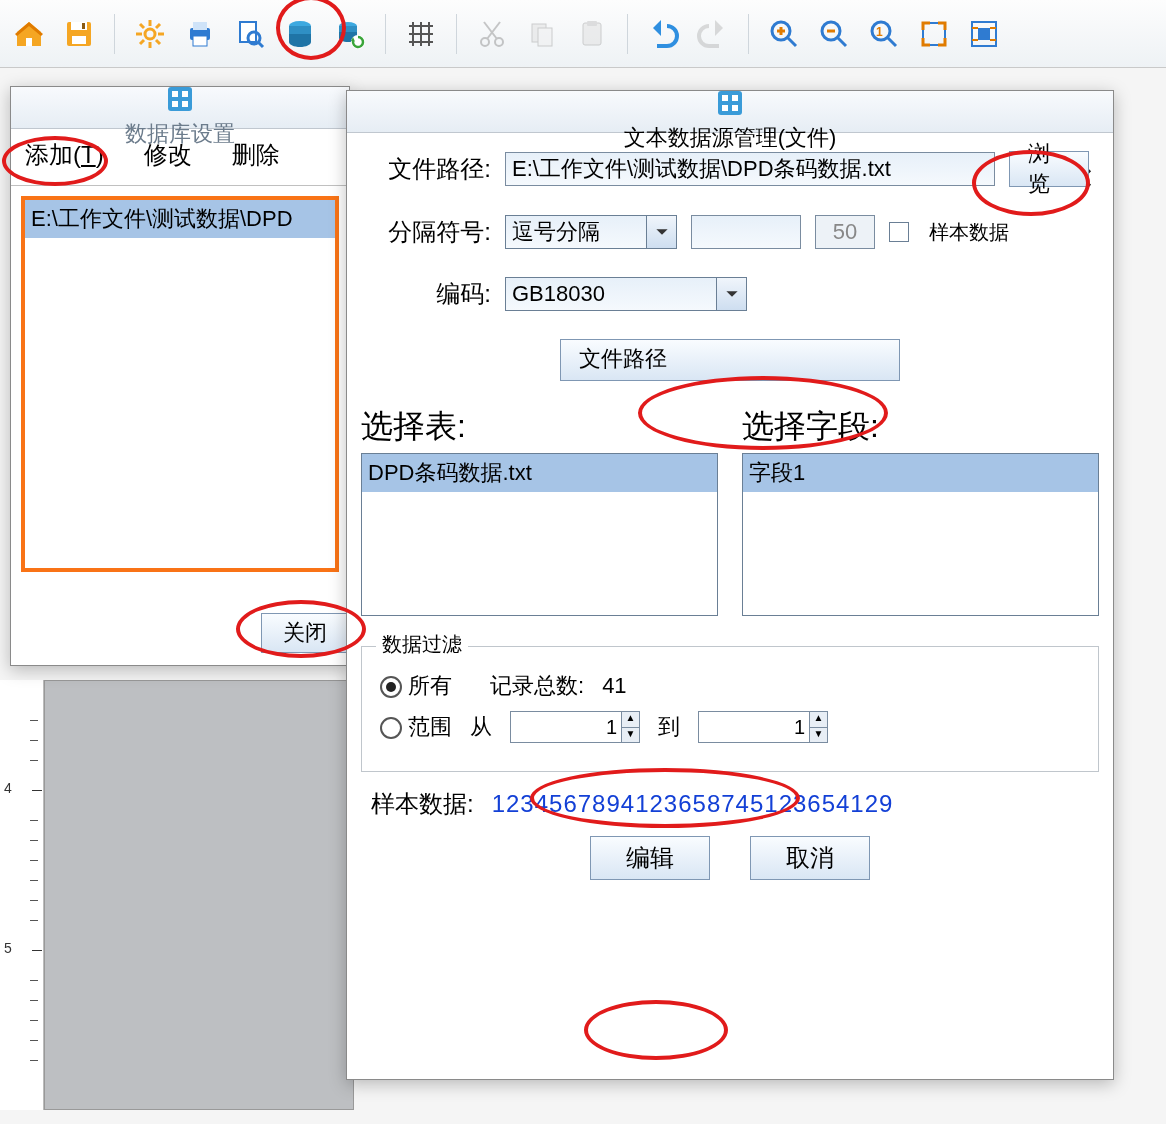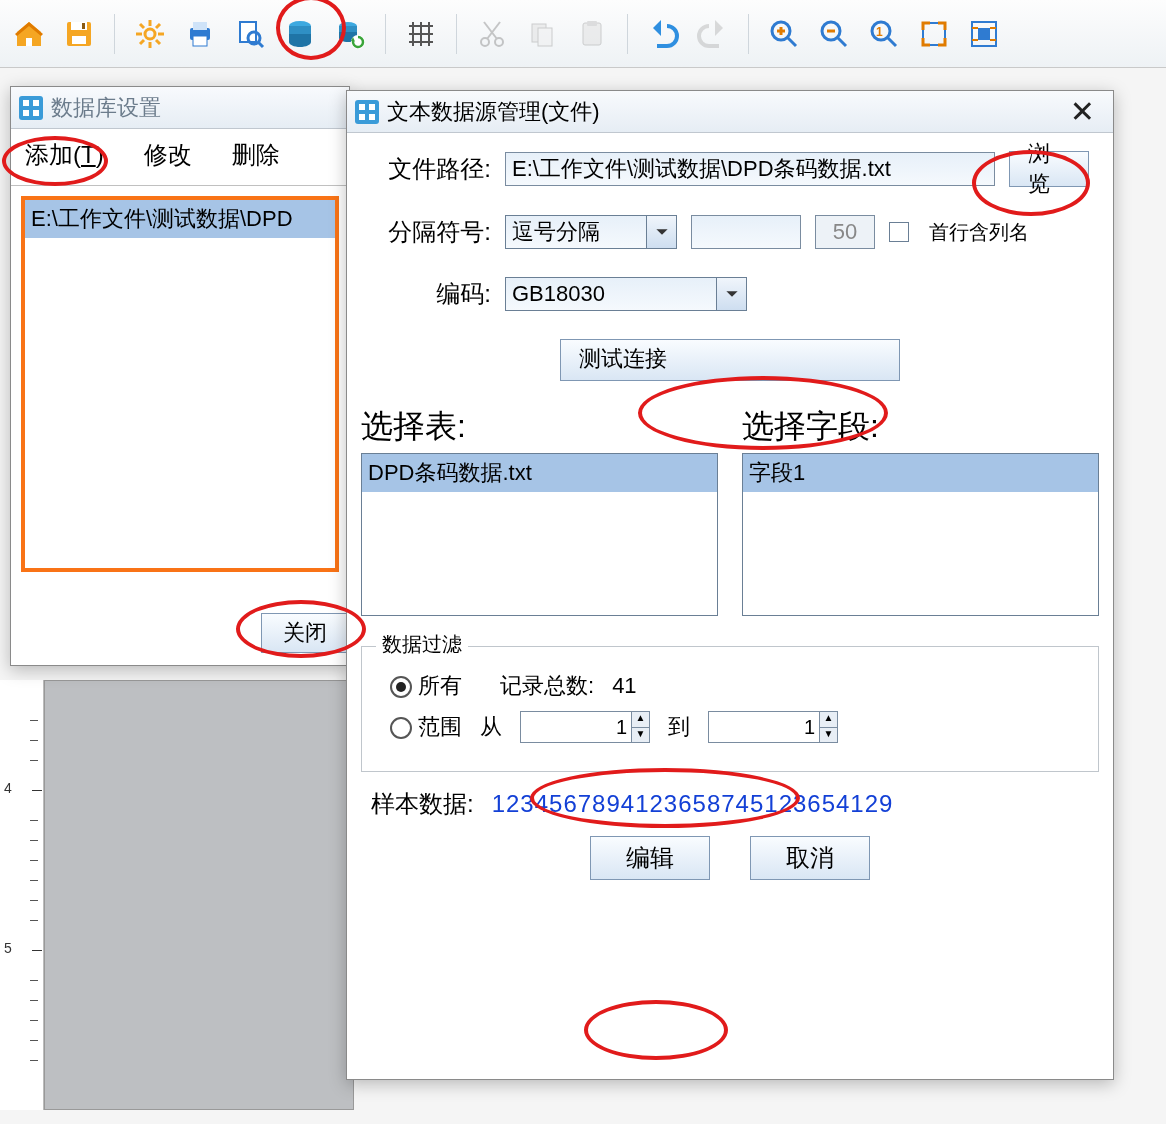--- a/index.html
+++ b/index.html
@@ -61,20 +61,21 @@
   }
   .dlg-title {
     height: 42px;
     background: linear-gradient(#f8fafd,#e6edf4);
     display: flex; align-items: center;
     gap: 8px;
     padding: 0 8px;
     color: #6c7c8c;
     font-size: 22px;
     border-bottom: 1px solid #c0c7cf;
+    flex-direction: column;
   }
   .title-icon {
     width: 24px; height: 24px;
     display:inline-block;
   }
   .dlg-left .actions {
     display: flex;
     gap: 40px;
     padding: 10px 14px 14px;
     font-size: 24px;
@@ -173,21 +174,21 @@
     border: 1px solid #6a7f95;
     display:inline-block;
     background:#fff;
     margin-right:6px;
     vertical-align:middle;
   }
 
   .gbox {
     margin: 8px 14px;
     border:1px solid #c0c6cc;
-    padding: 14px 18px 18px;
+    padding: 14px 8px 18px;
     position:relative;
   }
 
   .test-btn {
     width: 340px; height: 42px;
     margin: 0 auto; display:block;
   }
 
   .tables-wrap {
     display:flex; gap:24px;
@@ -477,36 +478,36 @@
         <input style="width: 140px;" value="逗号分隔">
         <div class="arrow">
             <svg viewBox="0 0 10 10">
               <path d="M1 3l4 4 4-4z" fill="#333"></path>
             </svg>
           </div>
       </div>
       <input class="txt small" value="" style="">
       <input class="txt tiny" disabled="" value="50" style="">
       <span class="chk"></span>
-      <span>首行含列名</span>
+      <span>样本数据</span>
     </div>
 
     <div class="row-form">
       <div class="lbl">编码:</div>
       <div class="combo">
         <input style="width: 210px;" value="GB18030">
         <div class="arrow">
             <svg viewBox="0 0 10 10">
               <path d="M1 3l4 4 4-4z" fill="#333"></path>
             </svg>
           </div>
       </div>
     </div>
 
-    <div class="btn test-btn">测试连接</div>
+    <div class="btn test-btn">文件路径</div>
   </div>
 
   <div class="tables-wrap" style="margin-top:24px;">
     <div class="tbl-col">
       <div class="cap">选择表:</div>
       <div class="box">
         <div class="sel">DPD条码数据.txt</div>
       </div>
     </div>
     <div class="tbl-col">

